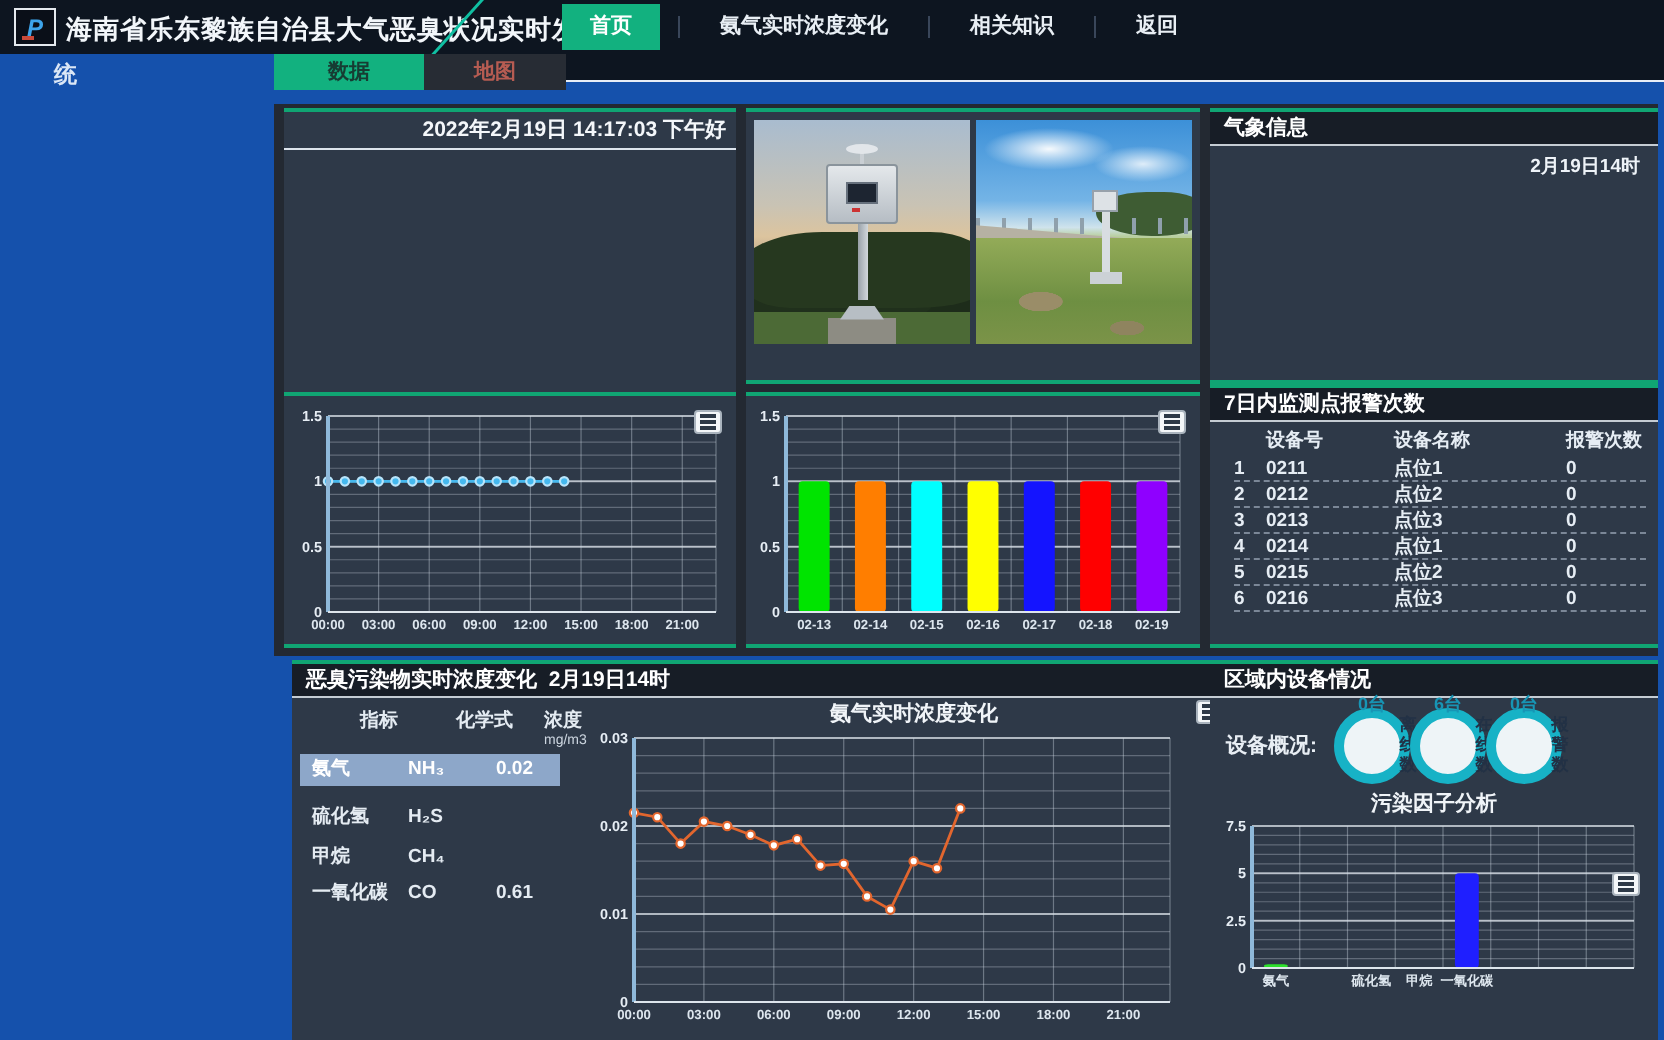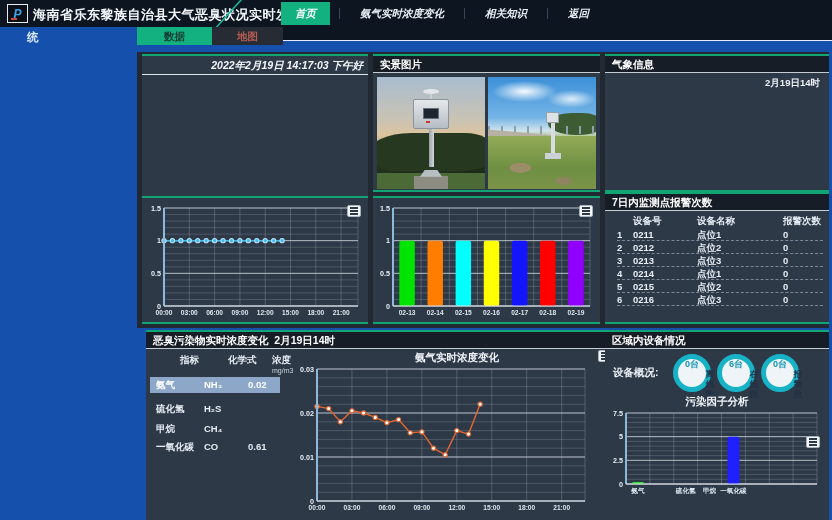--- a/index.html
+++ b/index.html
@@ -14,21 +14,21 @@
 
   
   #header{position:absolute;left:0;top:0;width:832px;height:40px;background:#0d1520;}
   #logo{position:absolute;left:7px;top:4px;width:21px;height:19px;border:1px solid #e4e9ee;
         background:#0a0f18;display:flex;align-items:center;justify-content:center;}
   #logo .lp{font-size:12px;font-weight:bold;font-style:italic;color:#3da4ea;line-height:1;}
   #logo .lr{position:absolute;left:3px;bottom:2px;width:6px;height:2px;background:#c94a3a;}
   #app-title{position:absolute;left:33px;top:6px;font-size:13px;font-weight:bold;color:#f2f6fa;letter-spacing:0.5px;}
   #swoosh{position:absolute;left:240px;top:0;height:27px;width:20px;border-left:2px solid #10bfa2;
           transform:skewX(-42deg);transform-origin:top left;}
-  #nav{position:absolute;left:281px;top:2px;height:23px;display:flex;align-items:center;font-style:italic;}
+  #nav{position:absolute;left:281px;top:2px;height:23px;display:flex;align-items:center;}
   .nav-item{height:23px;line-height:23px;padding:0 11px;font-size:10.5px;font-weight:bold;color:#e8eef4;cursor:pointer;}
   .nav-item.active{background:#12b17f;color:#ffffff;padding:0 14px;}
   .nav-sep{width:1px;height:11px;background:#39465a;margin:0 9px;}
 
   
   #left-col{position:absolute;left:0;top:27px;width:137px;height:493px;background:#1551ac;}
   #left-col span{display:inline-block;margin:3px 0 0 27px;font-size:11.5px;font-weight:bold;color:#dbe7f6;}
   #hairline{position:absolute;left:283px;top:40px;width:549px;height:1px;background:rgba(243,247,251,0.95);}
 
   
@@ -38,21 +38,21 @@
   .tab.inactive{width:71px;background:#272c34;color:#b65c52;}
 
   
   #board{position:absolute;left:137px;top:52px;width:692px;height:276px;background:#232932;}
 
   
   .panel{position:absolute;background:#2e3948;border-top:2px solid #10a573;}
   .pb{border-bottom:2px solid #10a573;}
   .panel-header{height:17px;line-height:16px;background:#171d26;border-bottom:1px solid rgba(228,235,242,0.85);
                 font-size:10.5px;font-weight:bold;color:#ffffff;padding:0 7px;white-space:nowrap;}
-  #p1{left:142px;top:54px;width:226px;height:148px;font-style:italic;}
+  #p1{left:142px;top:54px;width:226px;height:148px;}
   #p2{left:373px;top:54px;width:227px;height:138px;}
   #p3{left:605px;top:54px;width:224px;height:138px;}
   #p4{left:142px;top:196px;width:226px;height:128px;}
   #p5{left:373px;top:196px;width:227px;height:128px;}
   #p6{left:605px;top:192px;width:224px;height:132px;}
   #p7{left:146px;top:330px;width:473px;height:190px;}
   #p8{left:605px;top:330px;width:224px;height:190px;}
 
   
   #date-row{height:19px;line-height:18px;border-bottom:1px solid #dde4ec;text-align:right;
@@ -117,21 +117,21 @@
   .prow.hl{background:rgba(158,187,224,0.85);color:#ffffff;margin:3px 0 0 4px;padding-left:6px;width:130px;}
   .prow.r2{margin-top:8px;} .prow.r3{margin-top:4px;} .prow.r4{margin-top:2px;}
   #pchart{position:absolute;left:151px;top:0;right:2px;}
   #pchart-title{position:relative;height:16px;line-height:16px;text-align:center;
                 font-size:10.5px;font-weight:bold;color:#f0f4f8;}
 
   
   #dev-row{display:flex;align-items:center;padding:5px 2px 0 8px;}
   #dev-label{width:54px;font-size:10.5px;font-weight:bold;color:#e8eef4;}
   .stat{width:38px;height:38px;border-radius:50%;border:5px solid #17b2c6;background:#eef4f7;
-        display:flex;flex-direction:column;align-items:center;justify-content:space-between;margin-left:6px;}
+        display:flex;flex-direction:column;align-items:center;justify-content:flex-end;}
   .stat .c{color:#1795b5;font-size:9px;font-weight:bold;line-height:10px;}
   .stat .l{color:#223145;font-size:8.5px;font-weight:bold;line-height:10px;padding-left:36px;}
   #pf-title{text-align:center;font-size:10.5px;font-weight:bold;color:#f0f4f8;margin-top:3px;height:14px;}
   #pf-chart-wrap{padding-left:4px;}
 </style>
 </head>
 <body>
 
 <div id="header">
   <div id="logo">
@@ -161,21 +161,20 @@
   <div class="tab inactive">地图</div>
 </div>
 
 <div id="board"></div>
 
 <div id="p1" class="panel pb">
   <div id="date-row">2022年2月19日  14:17:03 下午好</div>
 </div>
 
 <div id="p2" class="panel pb">
-  <div class="panel-header">实景图片</div>
   <div id="photos">
     <div class="photo">
       <div class="p1sky"></div>
       <div class="p1trees"></div>
       <div class="p1ground"></div>
       <div class="p1plinth"></div>
       <div class="p1pole"></div>
       <div class="p1base"></div>
       <div class="p1antpole"></div>
       <div class="p1ant"></div>

